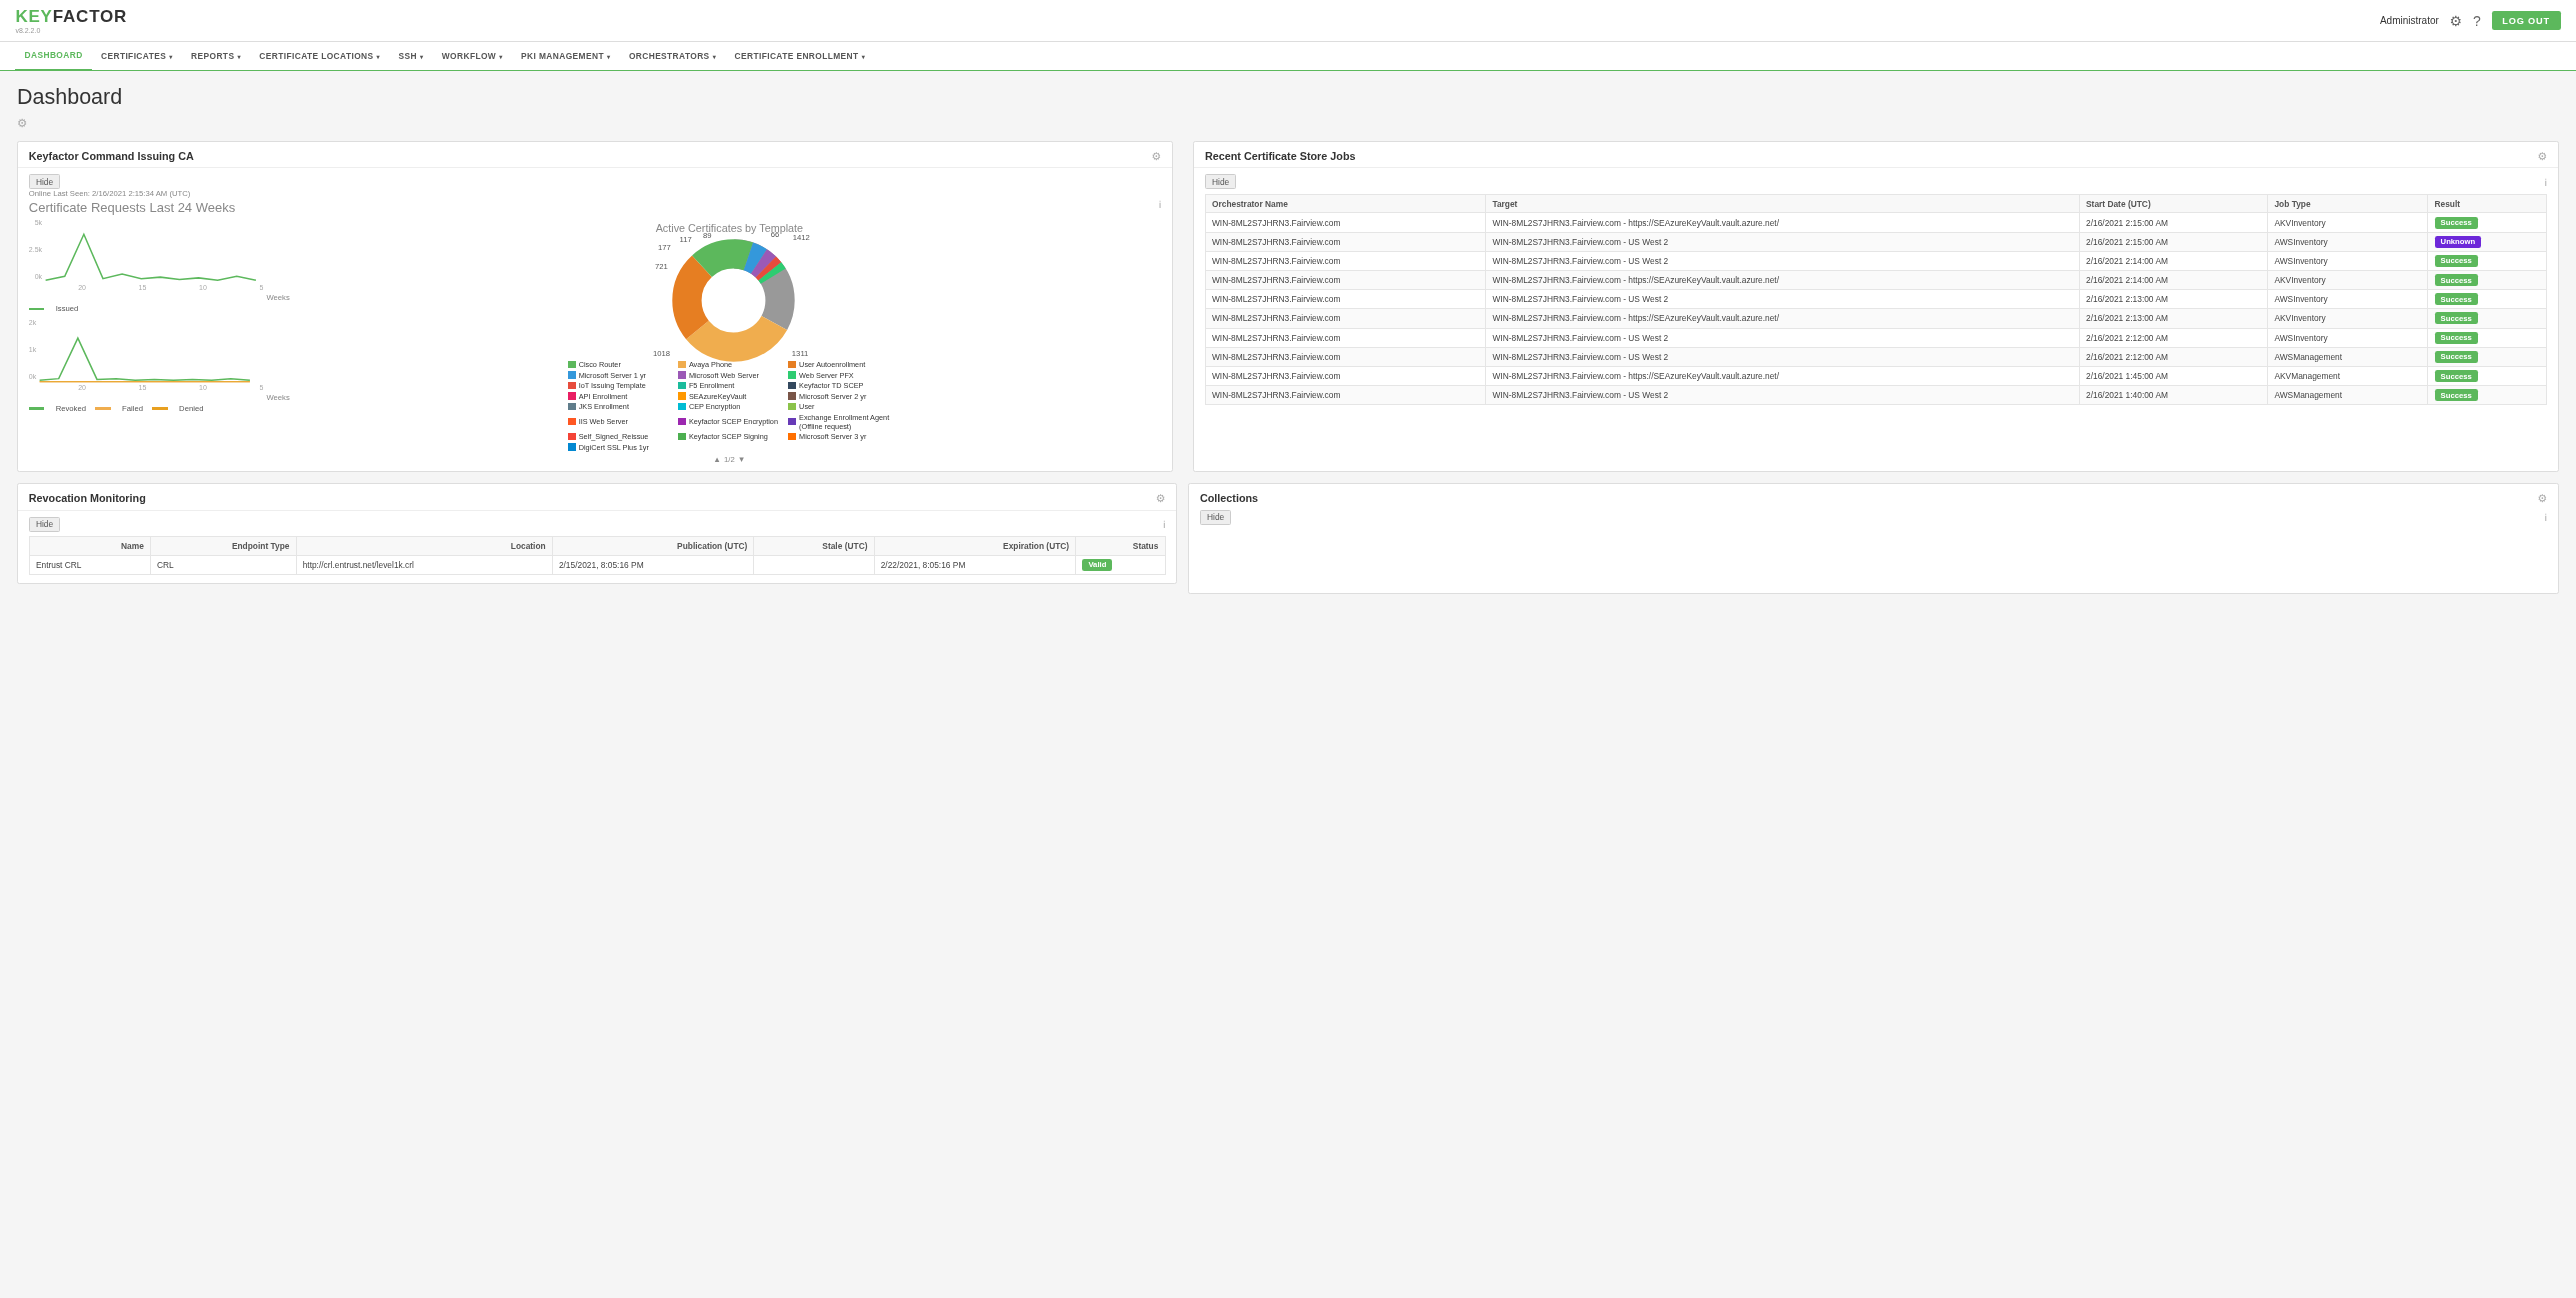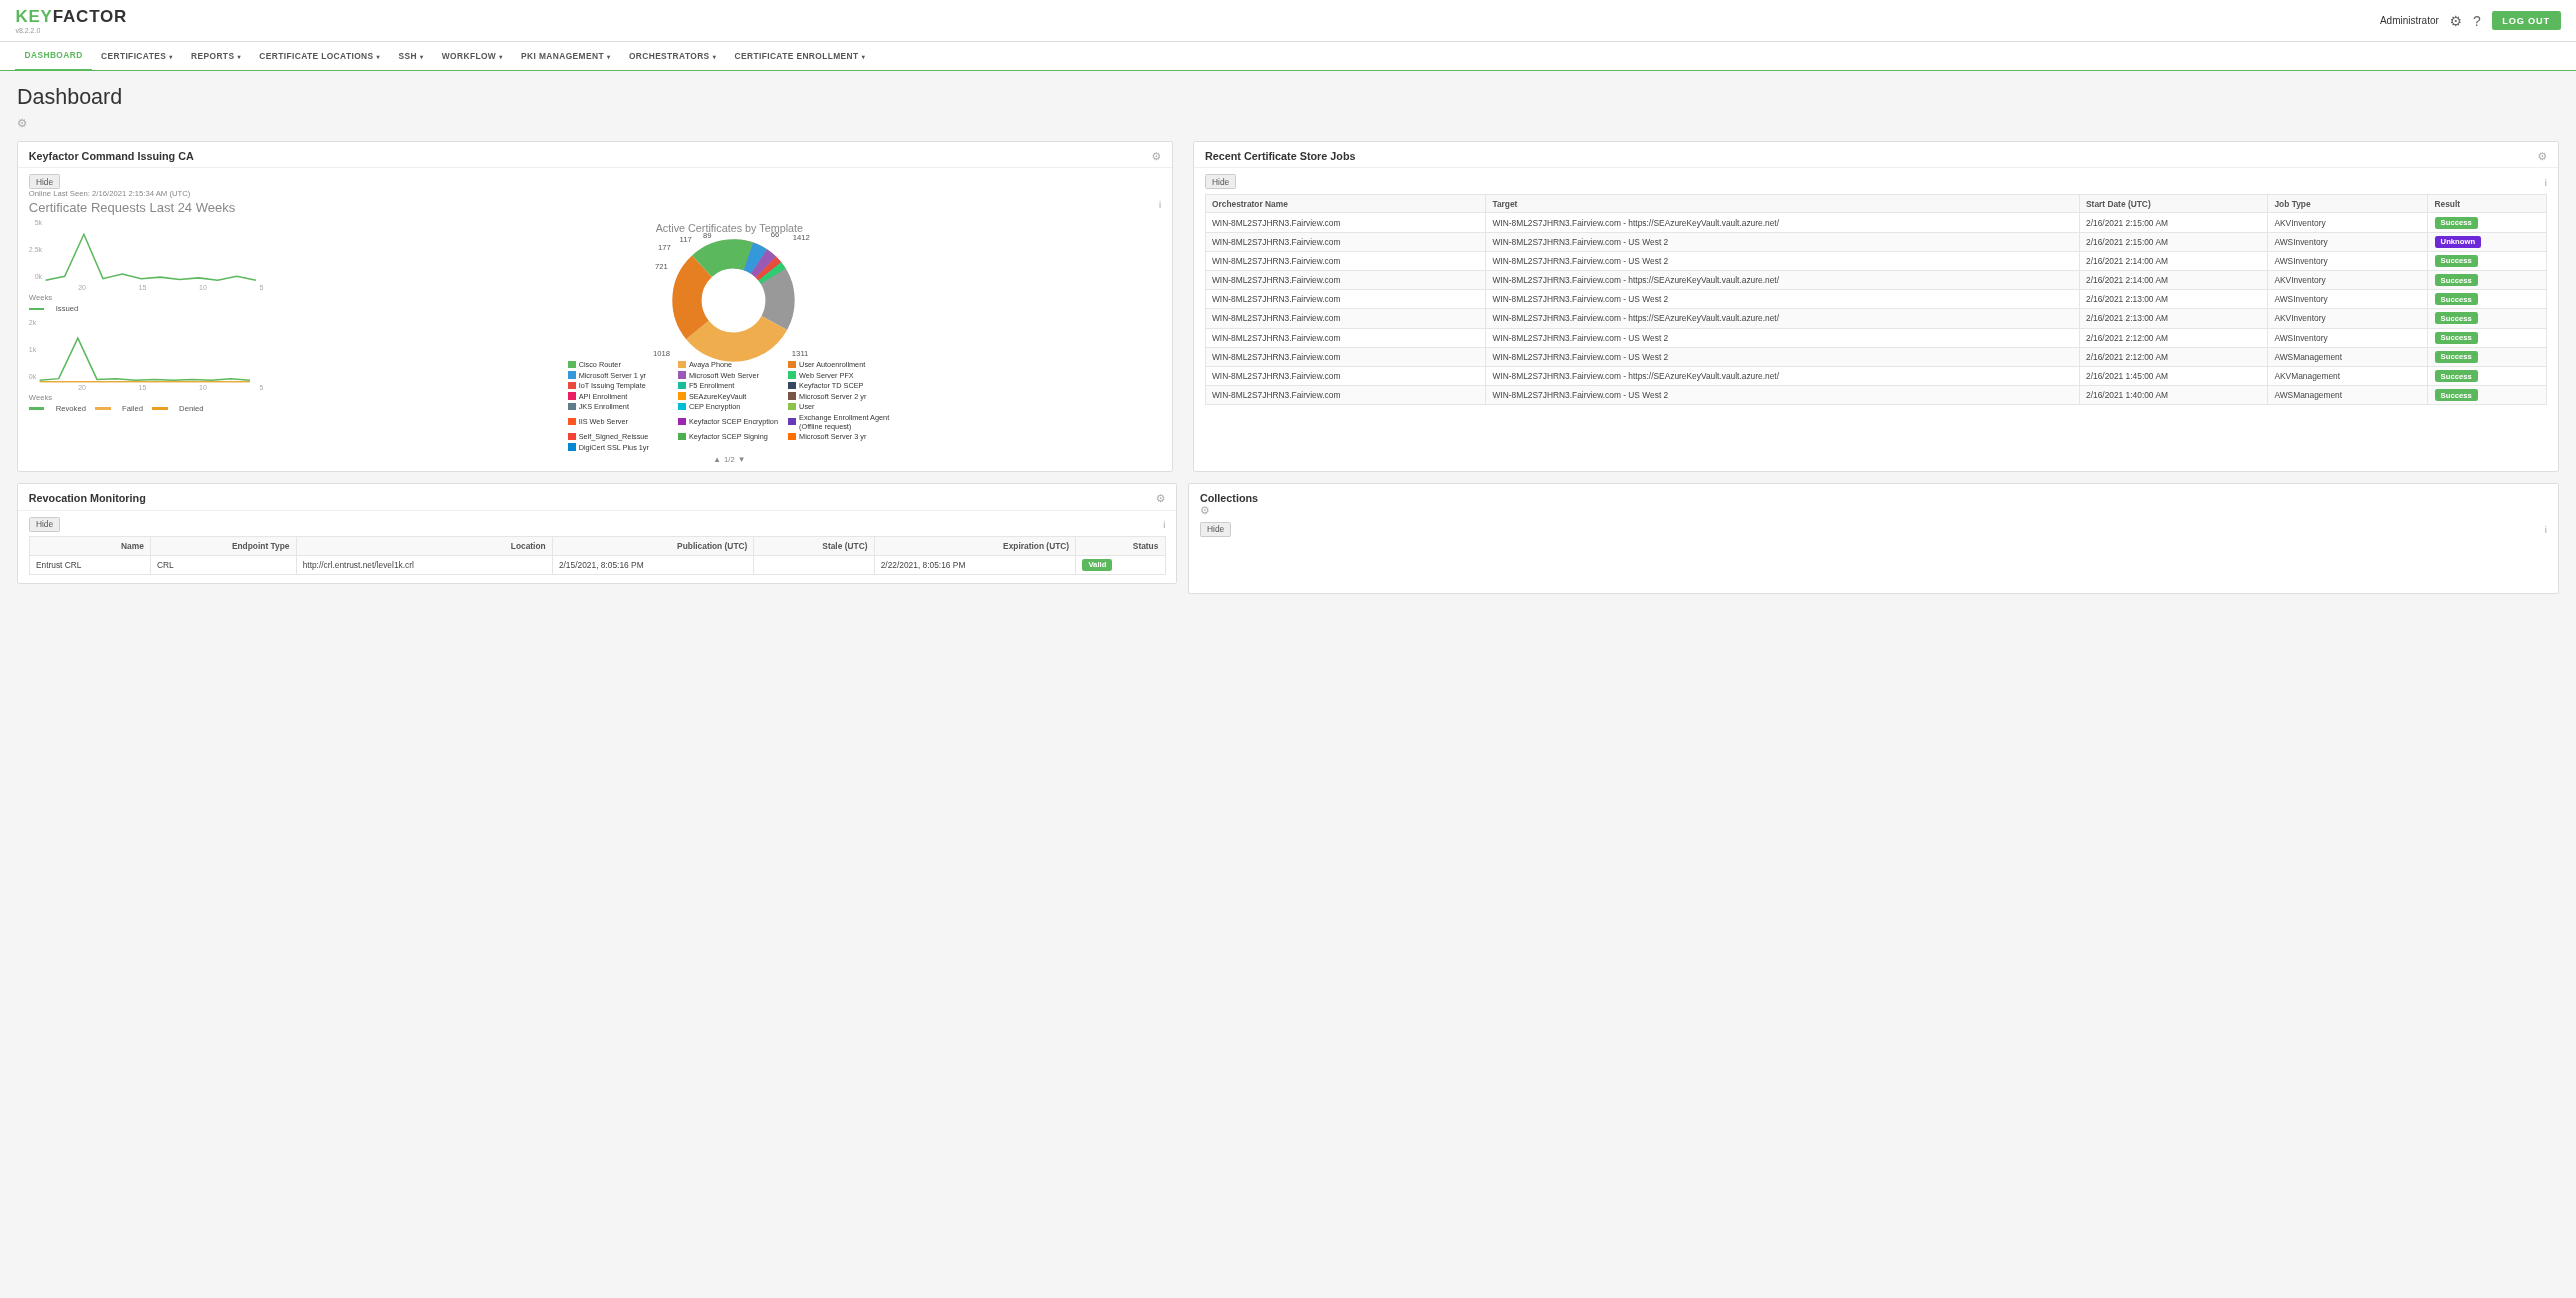--- a/index.html
+++ b/index.html
@@ -39,21 +39,21 @@
     
     .ca-widget { flex: 1.1; }
     .ca-content { padding: 6.1px 10.8px 7.7px 10.8px; }
     .ca-online { font-size: 7.7px; color: #888; margin-bottom: 1.5px; }
     .ca-sub { font-size: 13px; color: #888; margin-bottom: 4.6px; }
     .chart-area { display: flex; gap: 7.7px; }
     .line-charts { flex: 0 0 261px; }
     .line-chart-wrap { margin-bottom: 6.1px; }
     .chart-y-labels { display: flex; flex-direction: column; justify-content: space-between; font-size: 7px; color: #aaa; height: 61px; text-align: right; padding-right: 3.1px; }
     .chart-x-labels { display: flex; justify-content: space-around; font-size: 7px; color: #aaa; padding-left: 23px; }
-    .chart-label-center { text-align: left; font-size: 7.7px; color: #888; margin-top: 1.5px; }
+    .chart-label-center { text-align: right; font-size: 7.7px; color: #888; margin-top: 1.5px; }
     .legend-row { display: flex; gap: 9.2px; font-size: 7.7px; color: #555; margin-top: 2.3px; align-items: center; }
     .legend-dot { width: 15.4px; height: 2.3px; display: inline-block; margin-right: 2.3px; vertical-align: middle; }
     svg.line-chart { overflow: visible; }
 
     
     .pie-area { flex: 1; display: flex; flex-direction: column; align-items: center; padding-top: 3.1px; }
     .pie-title { font-size: 10.8px; color: #888; margin-bottom: 4.6px; font-weight: 400; }
     .pie-wrap { position: relative; width: 115px; height: 115px; }
     .pie-legend { display: grid; grid-template-columns: 1fr 1fr 1fr; gap: 1.5px 7.7px; margin-top: 6.1px; font-size: 7.3px; max-width: 323px; }
     .pie-legend-item { display: flex; align-items: center; gap: 3.1px; }
@@ -72,21 +72,21 @@
 
     
     .rev-widget { margin-bottom: 10.8px; }
     .rev-table { width: 100%; border-collapse: collapse; font-size: 8.4px; }
     .rev-table th { background: #f8f8f8; border: 0.8px solid #e5e5e5; padding: 3.8px 6.1px; font-weight: bold; color: #555; text-align: right; }
     .rev-table td { border: 0.8px solid #e5e5e5; padding: 3.1px 6.1px; color: #444; }
     .badge-valid { background: #5cb85c; color: #fff; padding: 1.5px 6.1px; border-radius: 2.3px; font-size: 7.7px; font-weight: bold; display: inline-block; }
 
     
     .collections-widget { }
-    .collections-header { display: flex; align-items: flex-start; justify-content: space-between; padding: 7.7px 10.8px 4.6px 10.8px; flex-direction: column; }
+    .collections-header { display: flex; align-items: flex-start; justify-content: space-between; padding: 7.7px 10.8px 4.6px 10.8px; }
 
     
     .bottom-row { display: flex; gap: 10.8px; }
     .bottom-left { flex: 1.1; }
     .bottom-right { flex: 1.3; }
 
     .info-icon { color: #aaa; font-size: 10px; cursor: pointer; }
   </style>
 </head>
 <body>

